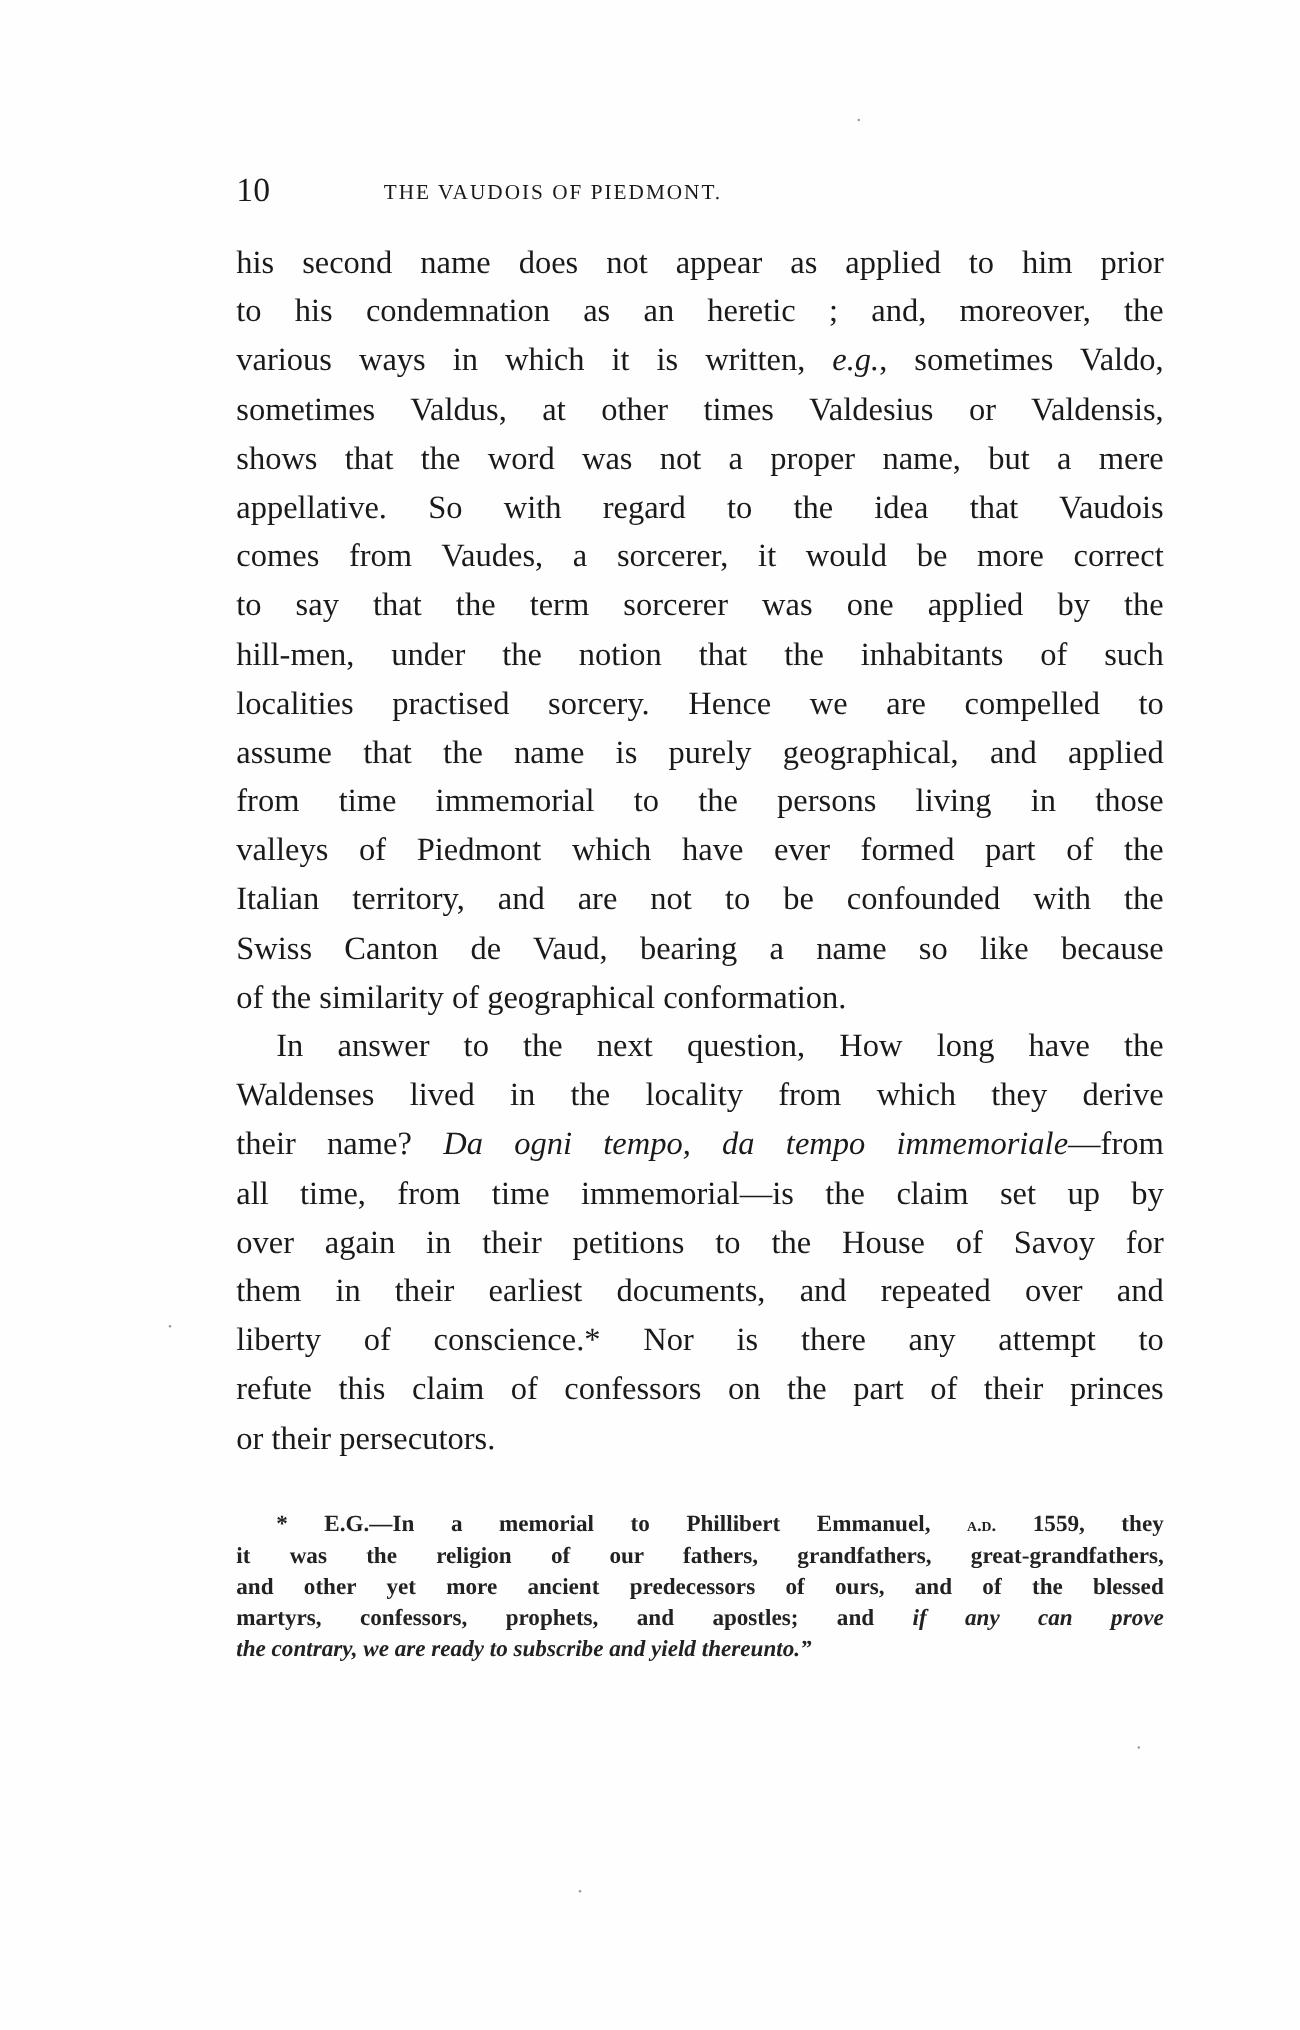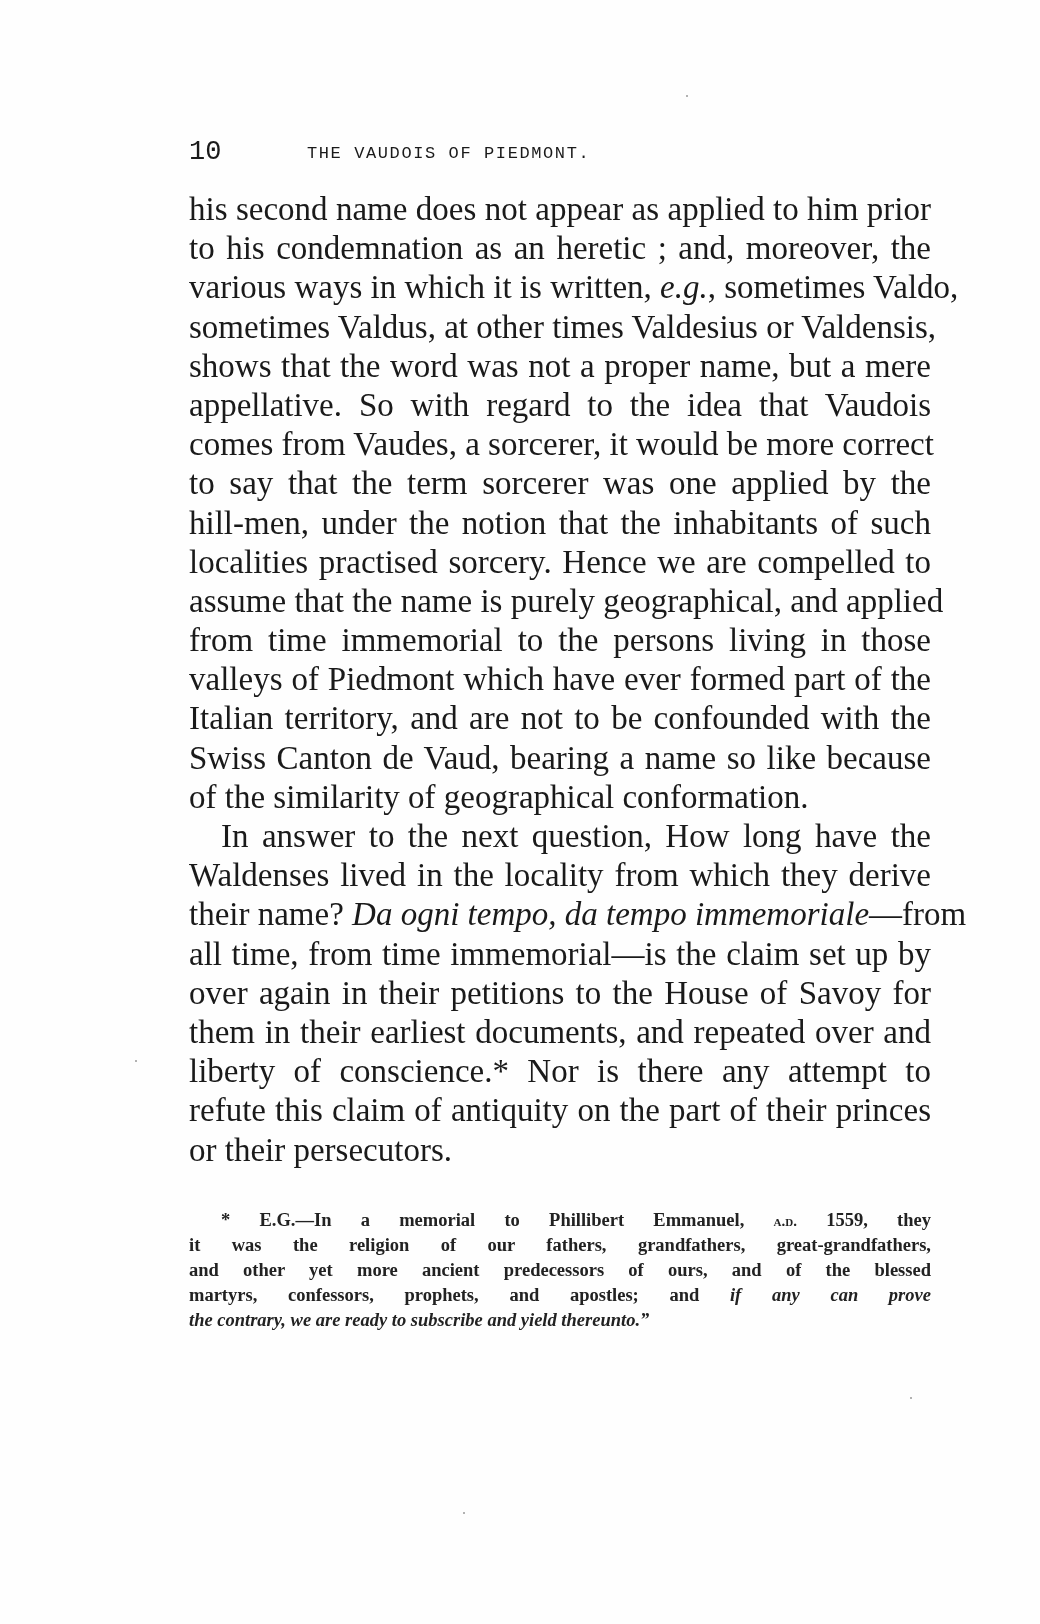--- a/index.html
+++ b/index.html
@@ -22,21 +22,20 @@
       width: 1040px;
       height: 1624px;
       background: #fefefe;
     }
     .header {
       position: absolute;
       top: 136px;
       left: 189px;
       width: 745px;
       height: 40px;
-      font-family: Liberation Mono, monospace;
     }
     .page-number {
       position: absolute;
       left: 0;
       top: 0;
       font-size: 27px;
       line-height: 32px;
     }
     .running-title {
       position: absolute;
@@ -50,21 +49,21 @@
     }
     .body-text {
       position: absolute;
       left: 189px;
       top: 190px;
       width: 742px;
     }
     .line {
       display: block;
       height: 39.2px;
-      font-size: 33px;
+      font-size: 26px;
       line-height: 39.2px;
       white-space: nowrap;
       text-align: justify;
       text-align-last: justify;
     }
     .line.last {
       text-align-last: left;
     }
     .line.indent {
       padding-left: 32px;
@@ -138,21 +137,21 @@
       <span class="line last">of the similarity of geographical conformation.</span>
     </div>
     <div>
       <span class="line indent">In answer to the next question, How long have the</span>
       <span class="line">Waldenses lived in the locality from which they derive</span>
       <span class="line"><span>their name? </span><span class="it">Da ogni tempo, da tempo immemoriale</span><span>—from</span></span>
       <span class="line">all time, from time immemorial—is the claim set up by</span>
       <span class="line">over again in their petitions to the House of Savoy for</span>
       <span class="line">them in their earliest documents, and repeated over and</span>
       <span class="line">liberty of conscience.*  Nor is there any attempt to</span>
-      <span class="line">refute this claim of antiquity on the part of their princes</span>
+      <span class="line">refute this claim of confessors on the part of their princes</span>
       <span class="line last">or their persecutors.</span>
     </div>
   </div>
 
   <div class="footnote">
     <span class="fn-line indent"><span>* E.G.—In a memorial to Phillibert Emmanuel, </span><span class="sc">a.d.</span><span> 1559, they</span></span>
     <span class="fn-line">it was the religion of our fathers, grandfathers, great-grandfathers,</span>
     <span class="fn-line">and other yet more ancient predecessors of ours, and of the blessed</span>
     <span class="fn-line"><span>martyrs, confessors, prophets, and apostles; and </span><span class="it">if any can prove</span></span>
     <span class="fn-line last it">the contrary, we are ready to subscribe and yield thereunto.”</span>

